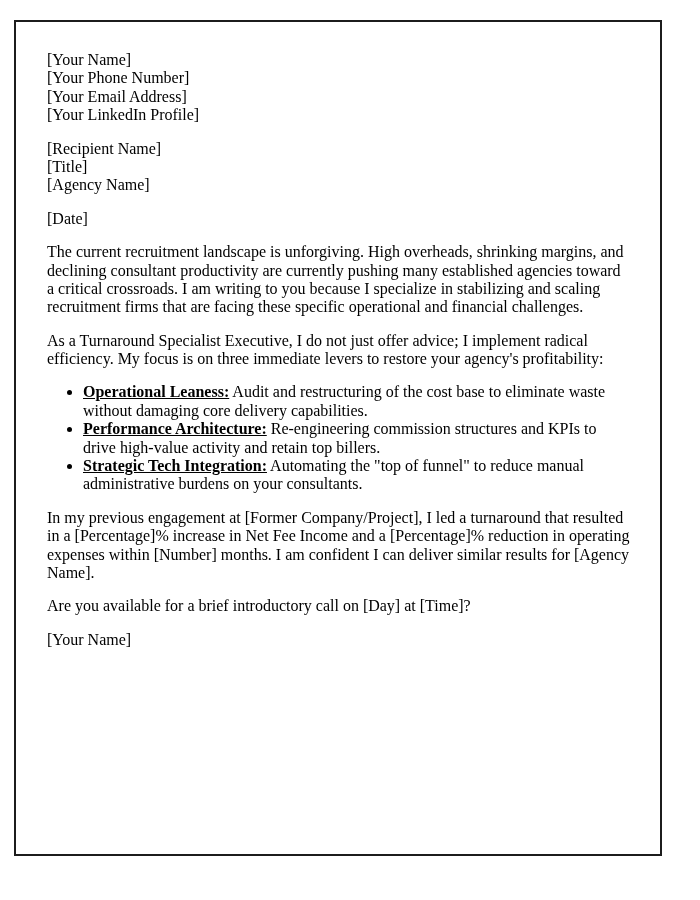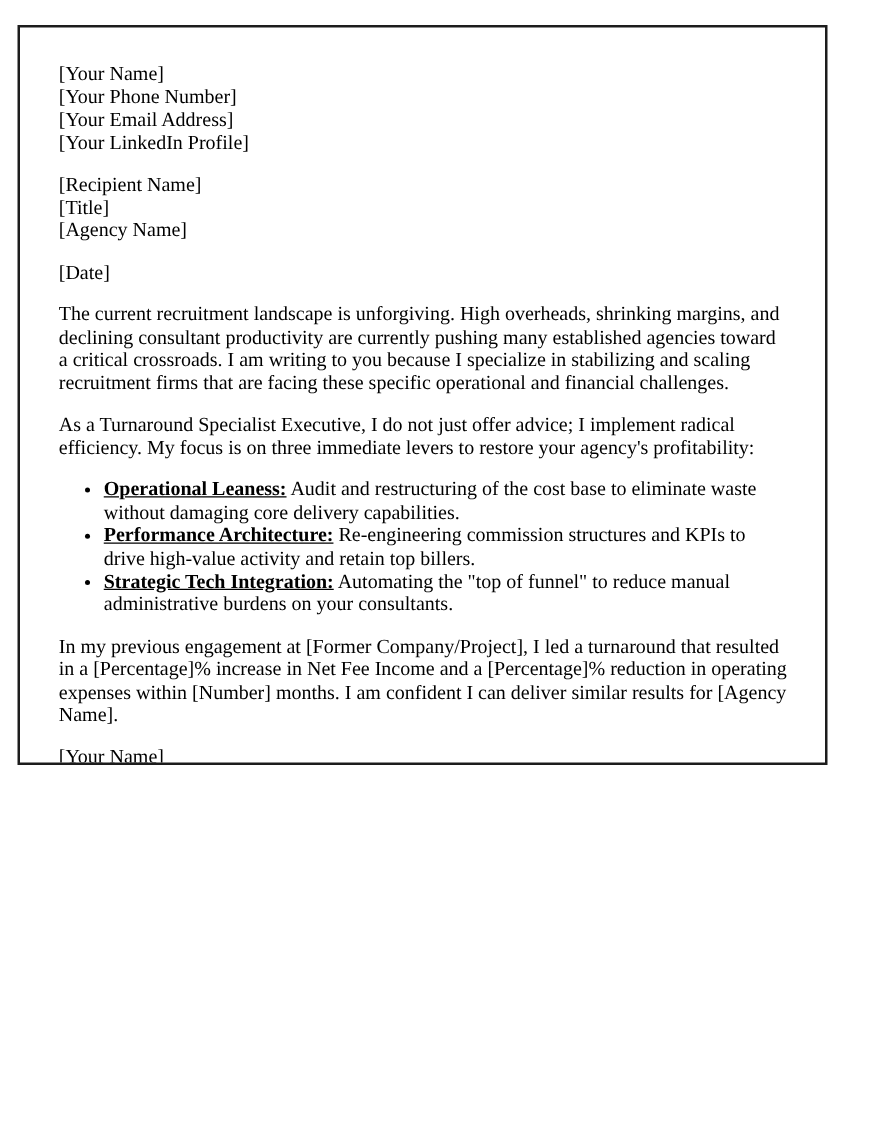--- a/index.html
+++ b/index.html
@@ -12,21 +12,21 @@
     width: 700px;
     height: 900px;
     background: #ffffff;
     overflow: hidden;
   }
   .page-frame {
     position: absolute;
     left: 14px;
     top: 20px;
     width: 648px;
-    height: 592px;
+    height: 836px;
     box-sizing: border-box;
     border: 2px solid #1c1c1c;
     background: #ffffff;
     padding: 29px 30px 20px 31px;
     font-family: "Liberation Serif", "DejaVu Serif", serif;
     font-size: 16px;
     line-height: 1.15;
     color: #000000;
     overflow: hidden;
   }
@@ -76,18 +76,19 @@
 
     <ul class="focus-list">
       <li><b>Operational Leaness:</b> <span>Audit and restructuring of the cost base to eliminate waste without damaging core delivery capabilities.</span></li>
       <li><b>Performance Architecture:</b> <span>Re-engineering commission structures and KPIs to drive high-value activity and retain top billers.</span></li>
       <li><b>Strategic Tech Integration:</b> <span>Automating the "top of funnel" to reduce manual administrative burdens on your consultants.</span></li>
     </ul>
 
     <p>In my previous engagement at [Former Company/Project], I led a turnaround that resulted in a [Percentage]% increase in Net Fee Income and a [Percentage]% reduction in operating expenses within [Number] months. I am confident I can deliver similar results for [Agency Name].</p>
 
 
+    <p>Are you available for a brief introductory call on [Day] at [Time]?</p>
 
 
     <p>[Your Name]</p>
 
   </div>
 </div>
 
 </body></html>

